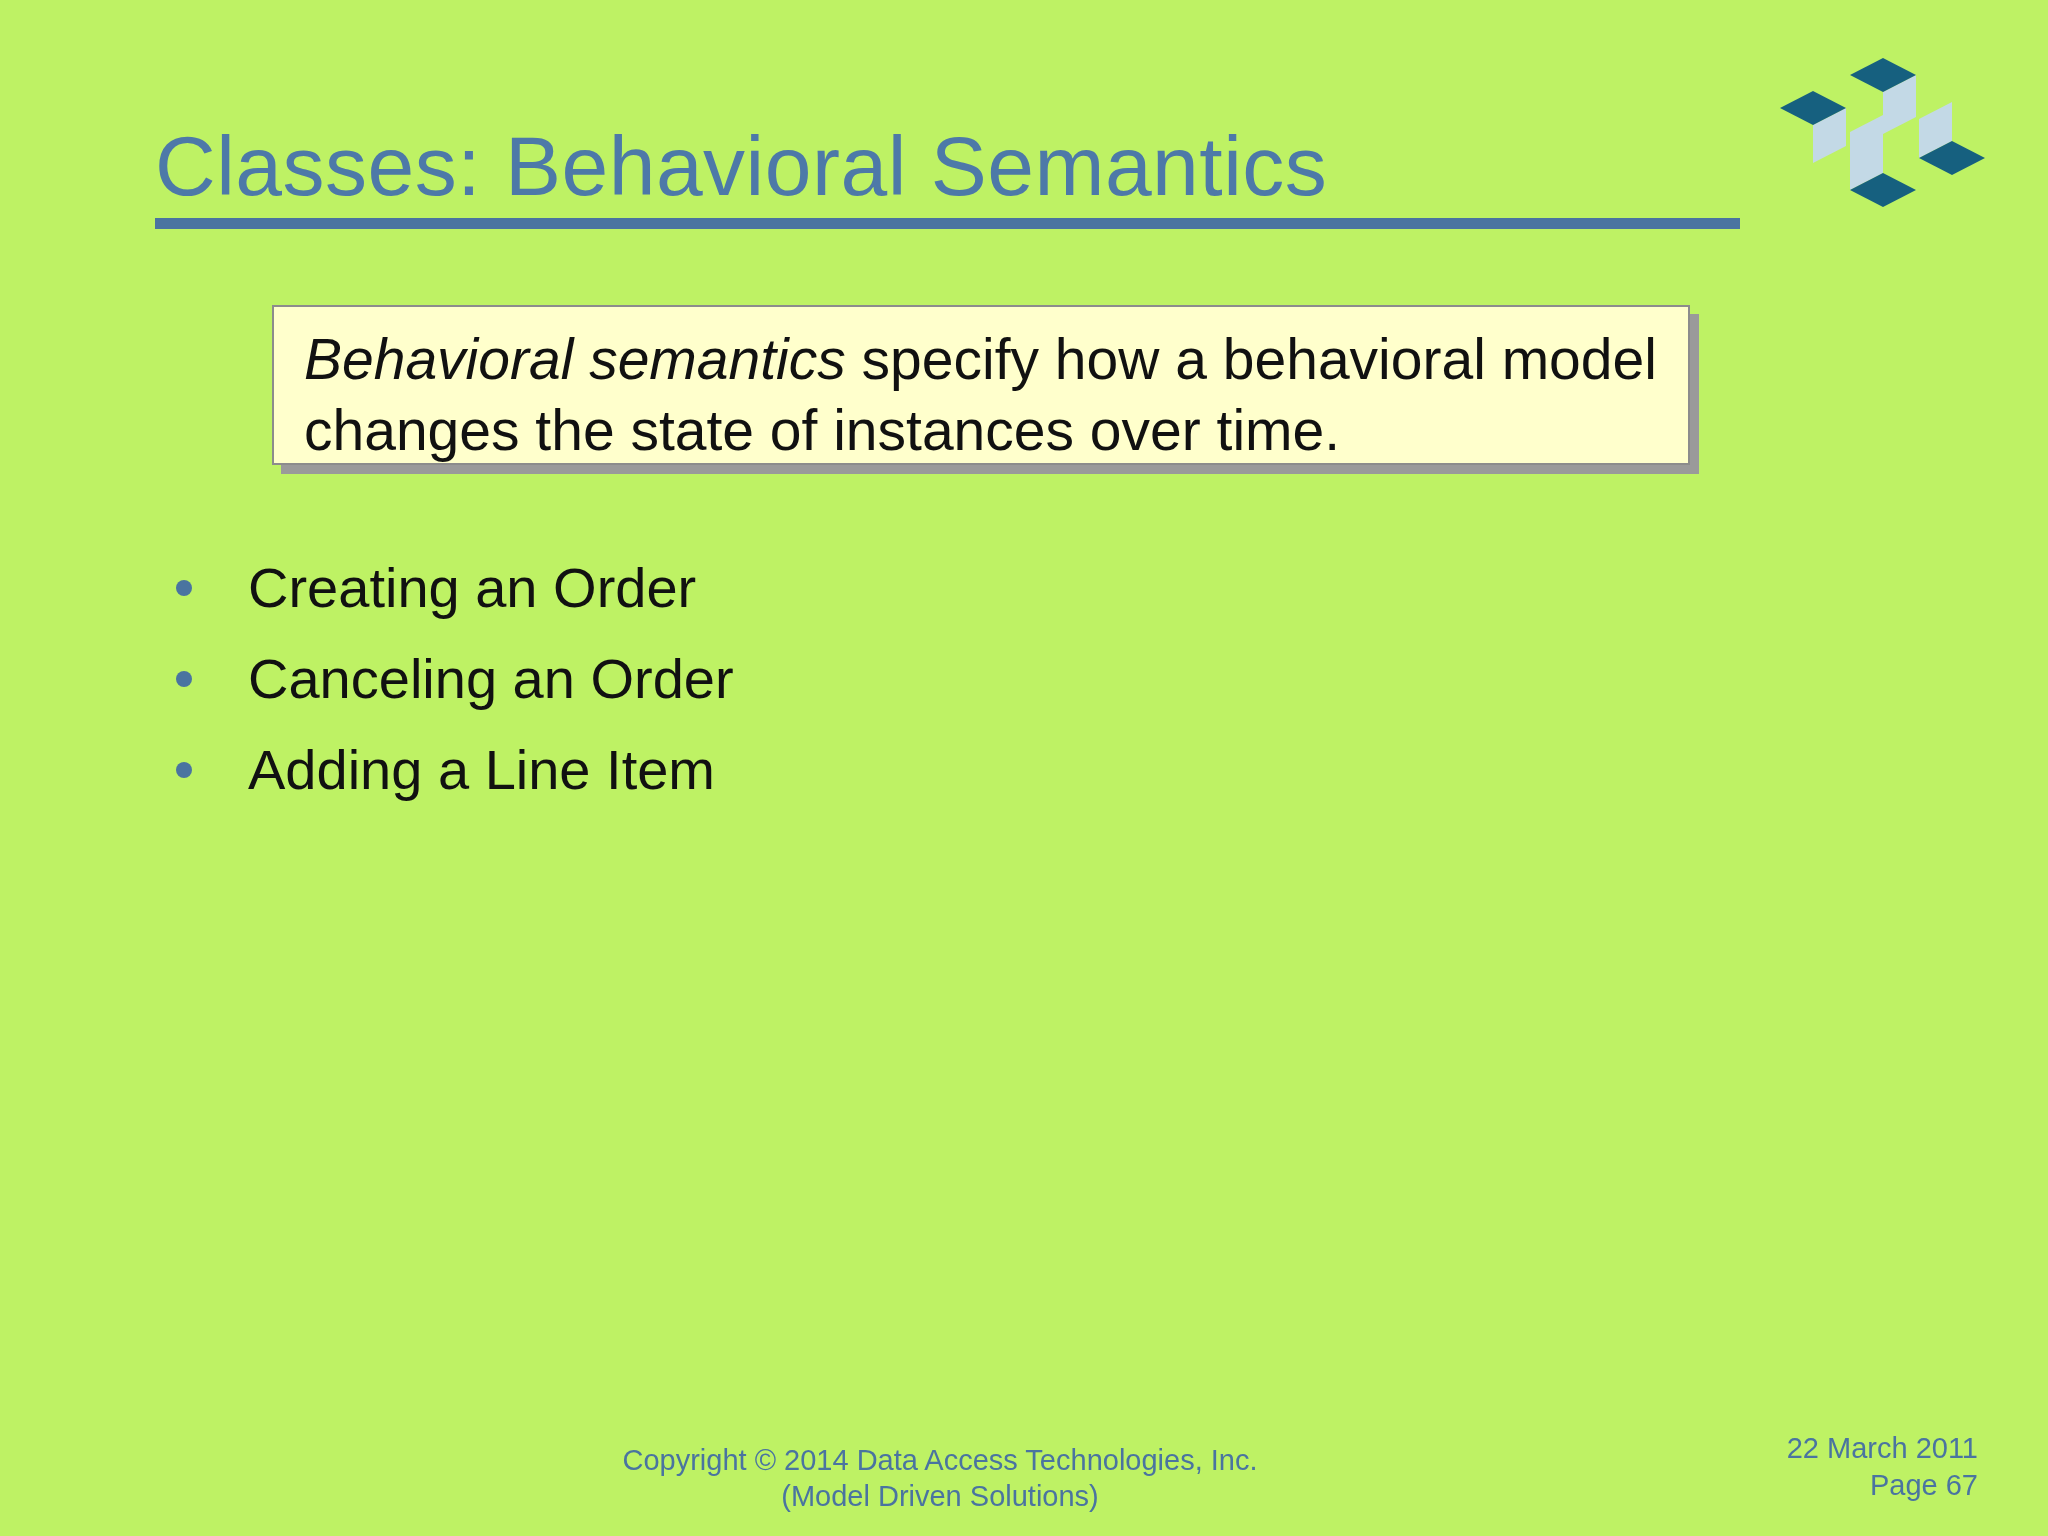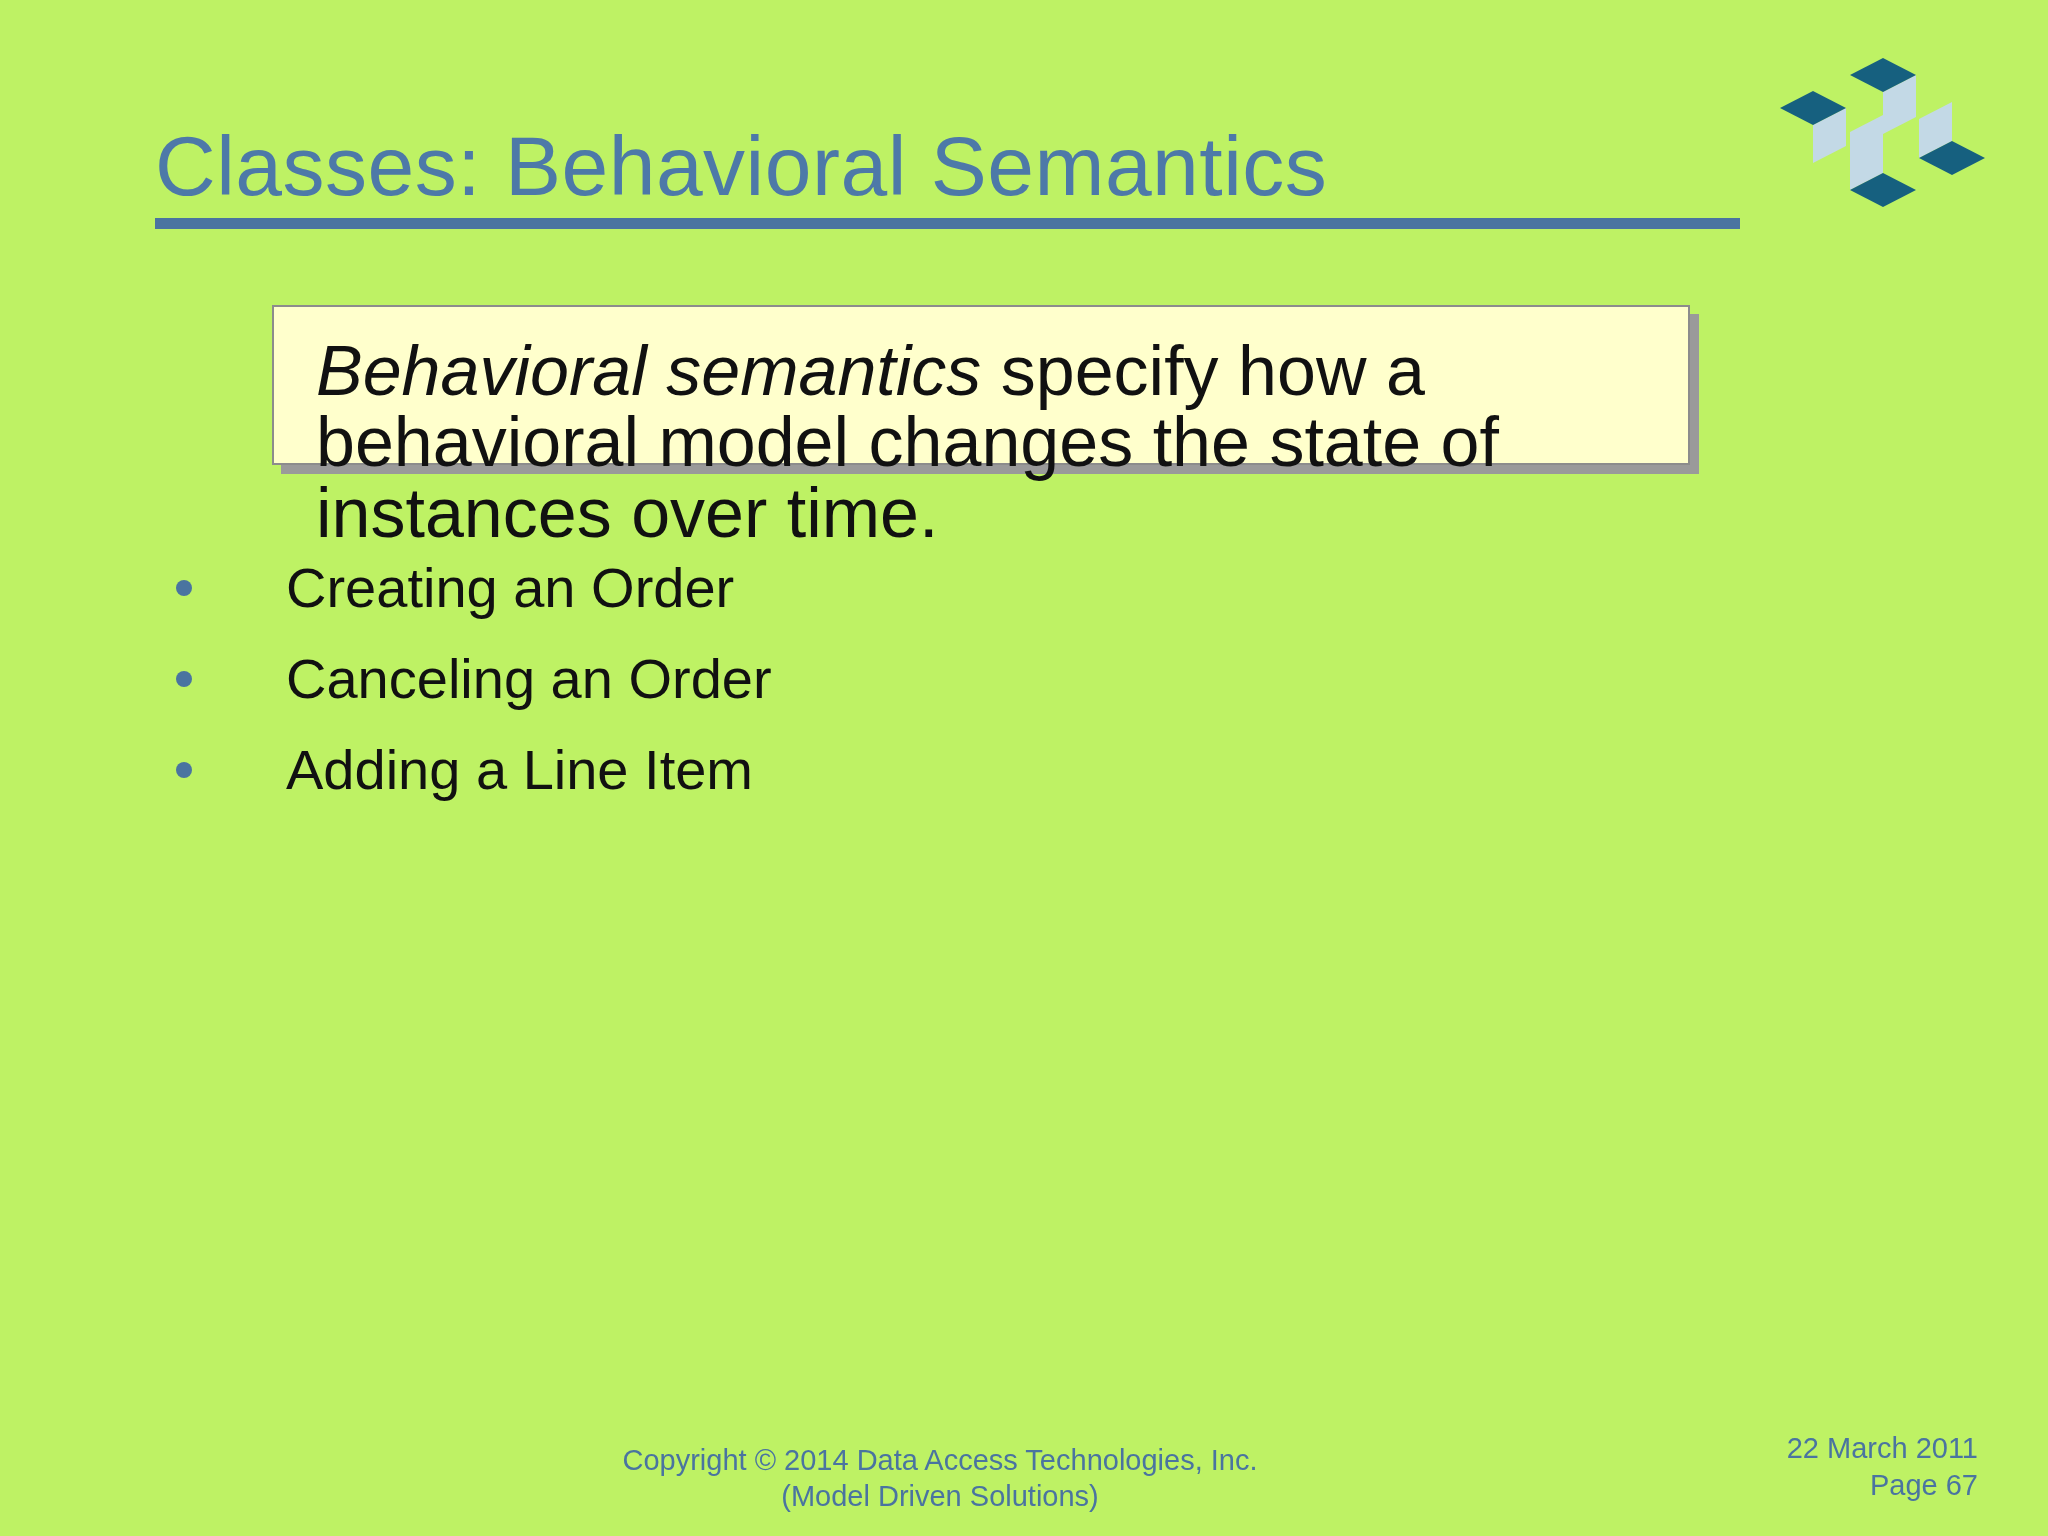--- a/index.html
+++ b/index.html
@@ -47,43 +47,42 @@
   .callout {
     position:absolute;
     left:272px; top:305px;
     width:1418px; height:160px;
     box-sizing:border-box;
     background:var(--callout-bg, #ffffcc);
     border:2px solid var(--callout-border, #8c8c8c);
     box-shadow:9px 9px 0 var(--callout-shadow, #9a9a9a);
   }
   .callout-text {
-    margin:16px;
+    margin:4px;
     padding:13px 20px 0 26px;
-    font-size:70px;
+    font-size:57px;
     line-height:71px;
     color:var(--body-text, #111111);
   }
   .callout-lead { font-style:italic; }
 
   
   .bullet-list {
     position:absolute;
     left:170px; top:542px;
     margin:0; padding:0;
     list-style:none;
   }
   .bullet-item {
     display:flex;
     align-items:center;
     height:91px;
     font-size:56px;
     color:var(--body-text, #111111);
     white-space:nowrap;
-    gap:38px;
   }
   .bullet-dot {
     flex:0 0 auto;
     width:16px; height:16px;
     margin-left:6px;
     border-radius:50%;
     background:var(--bullet-dot, #4a74a0);
   }
   .bullet-label { margin-left:56px; }
 

